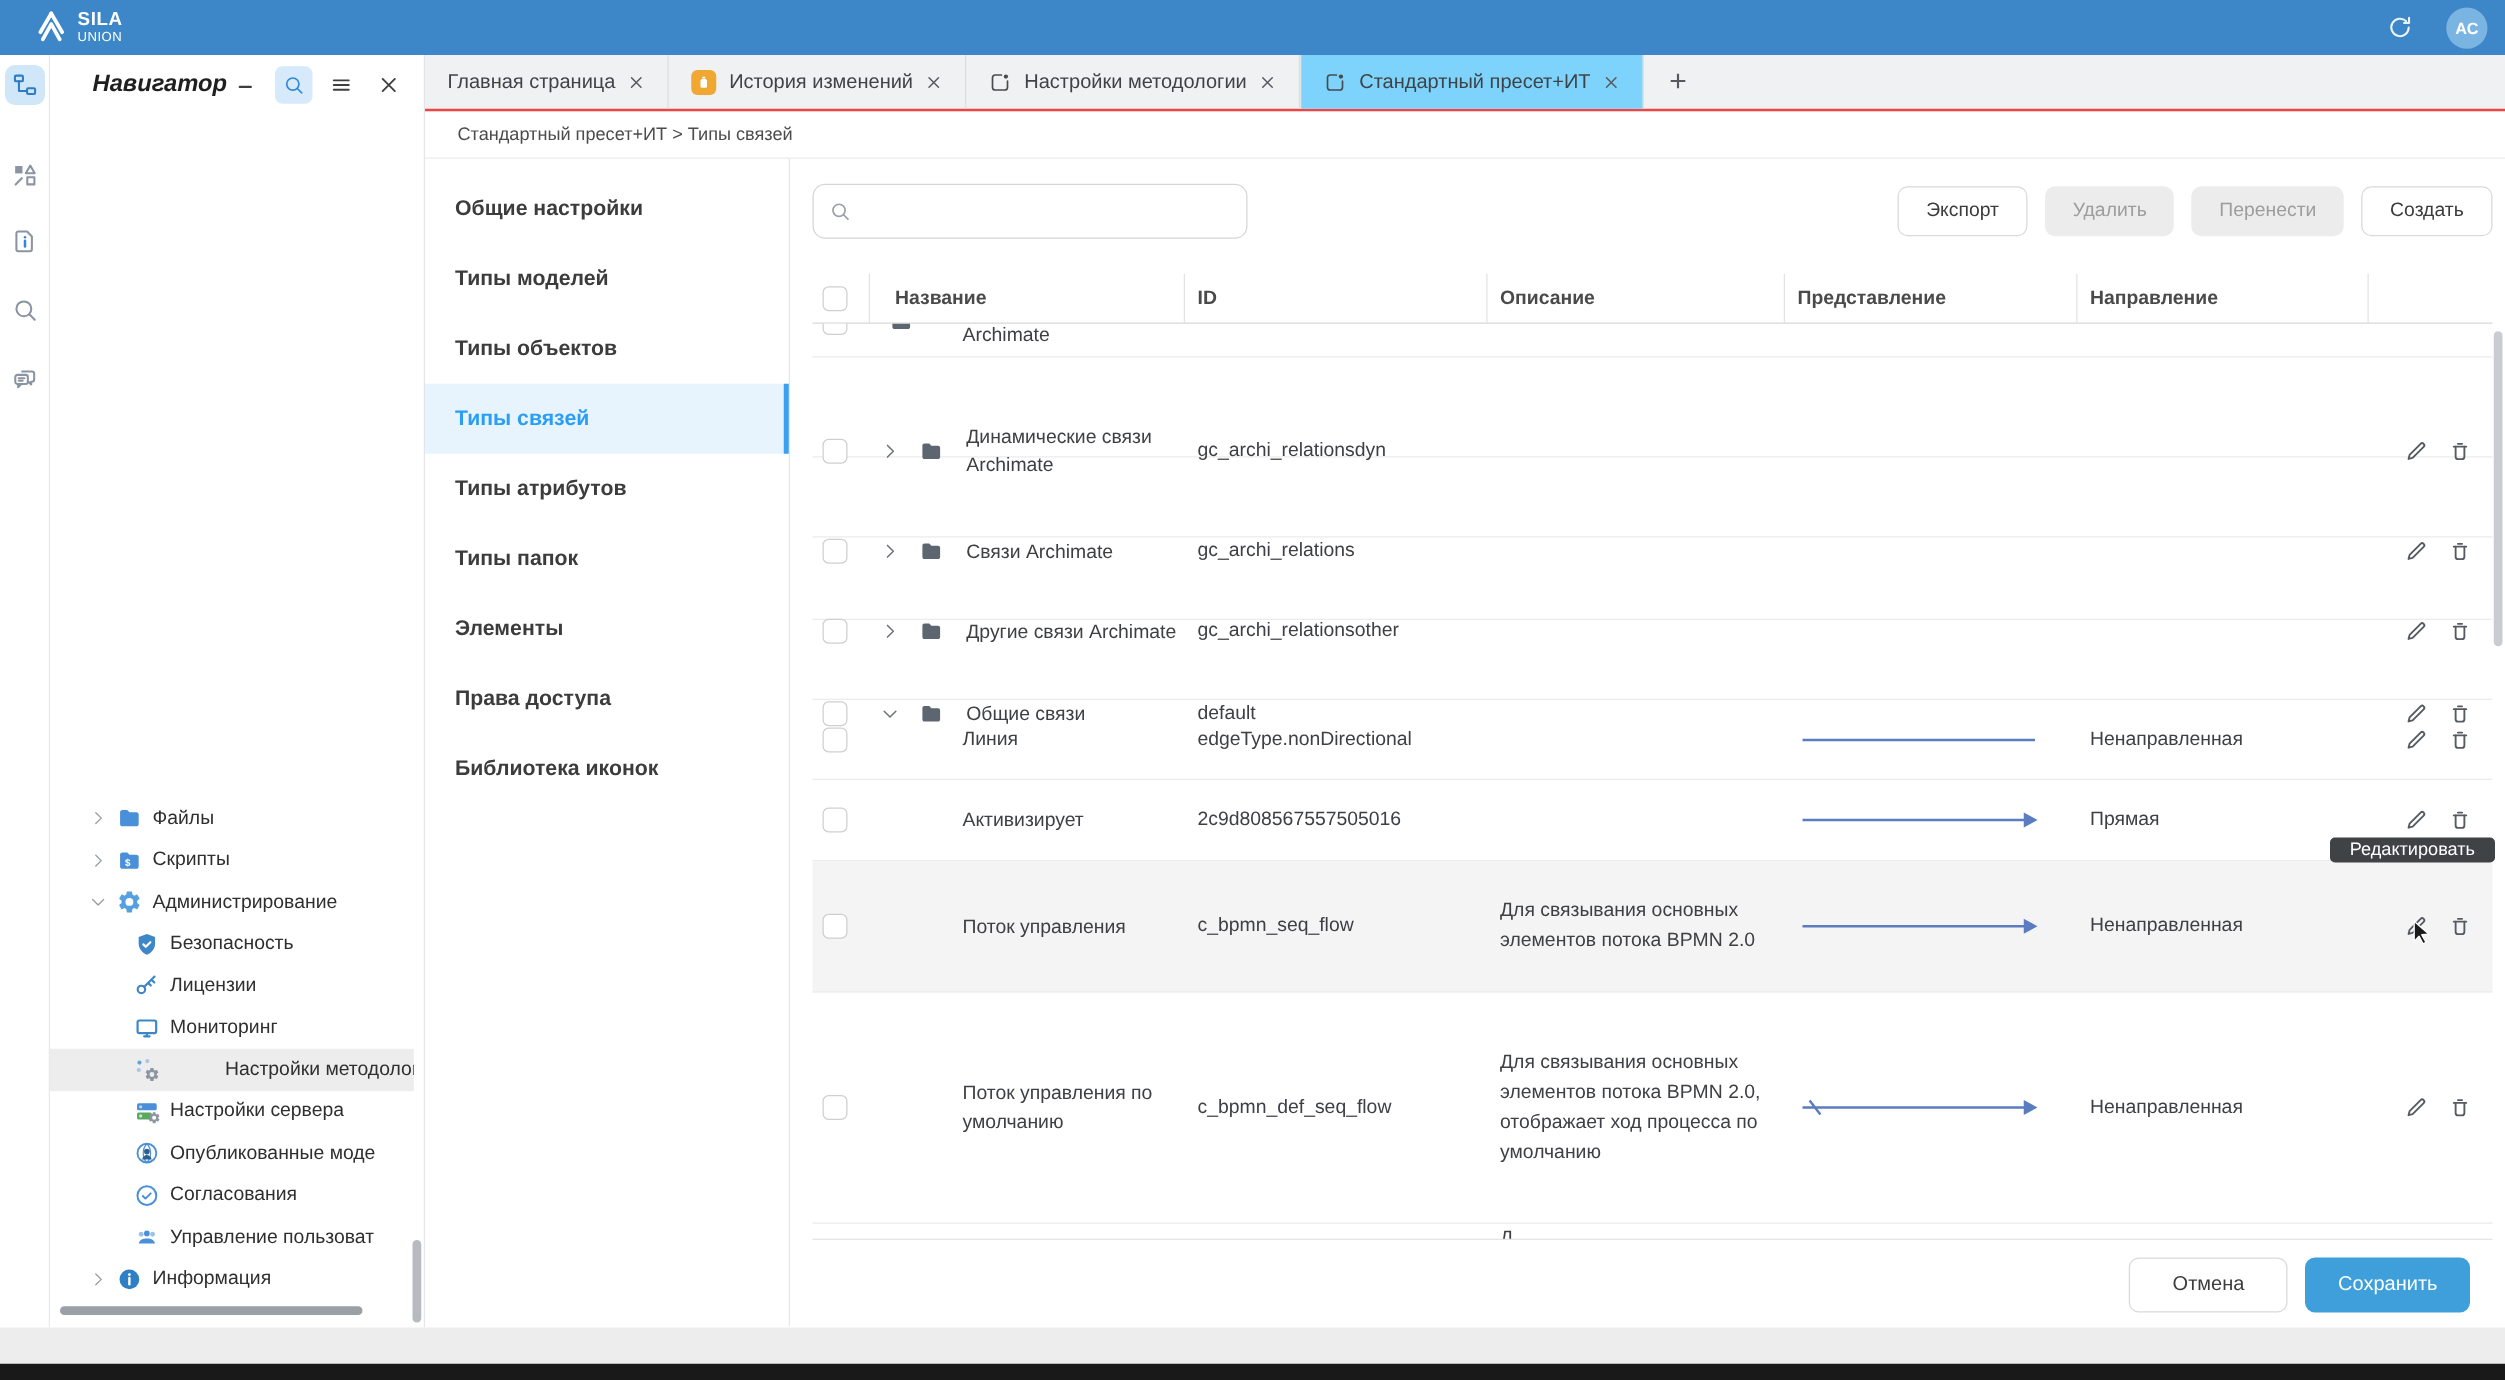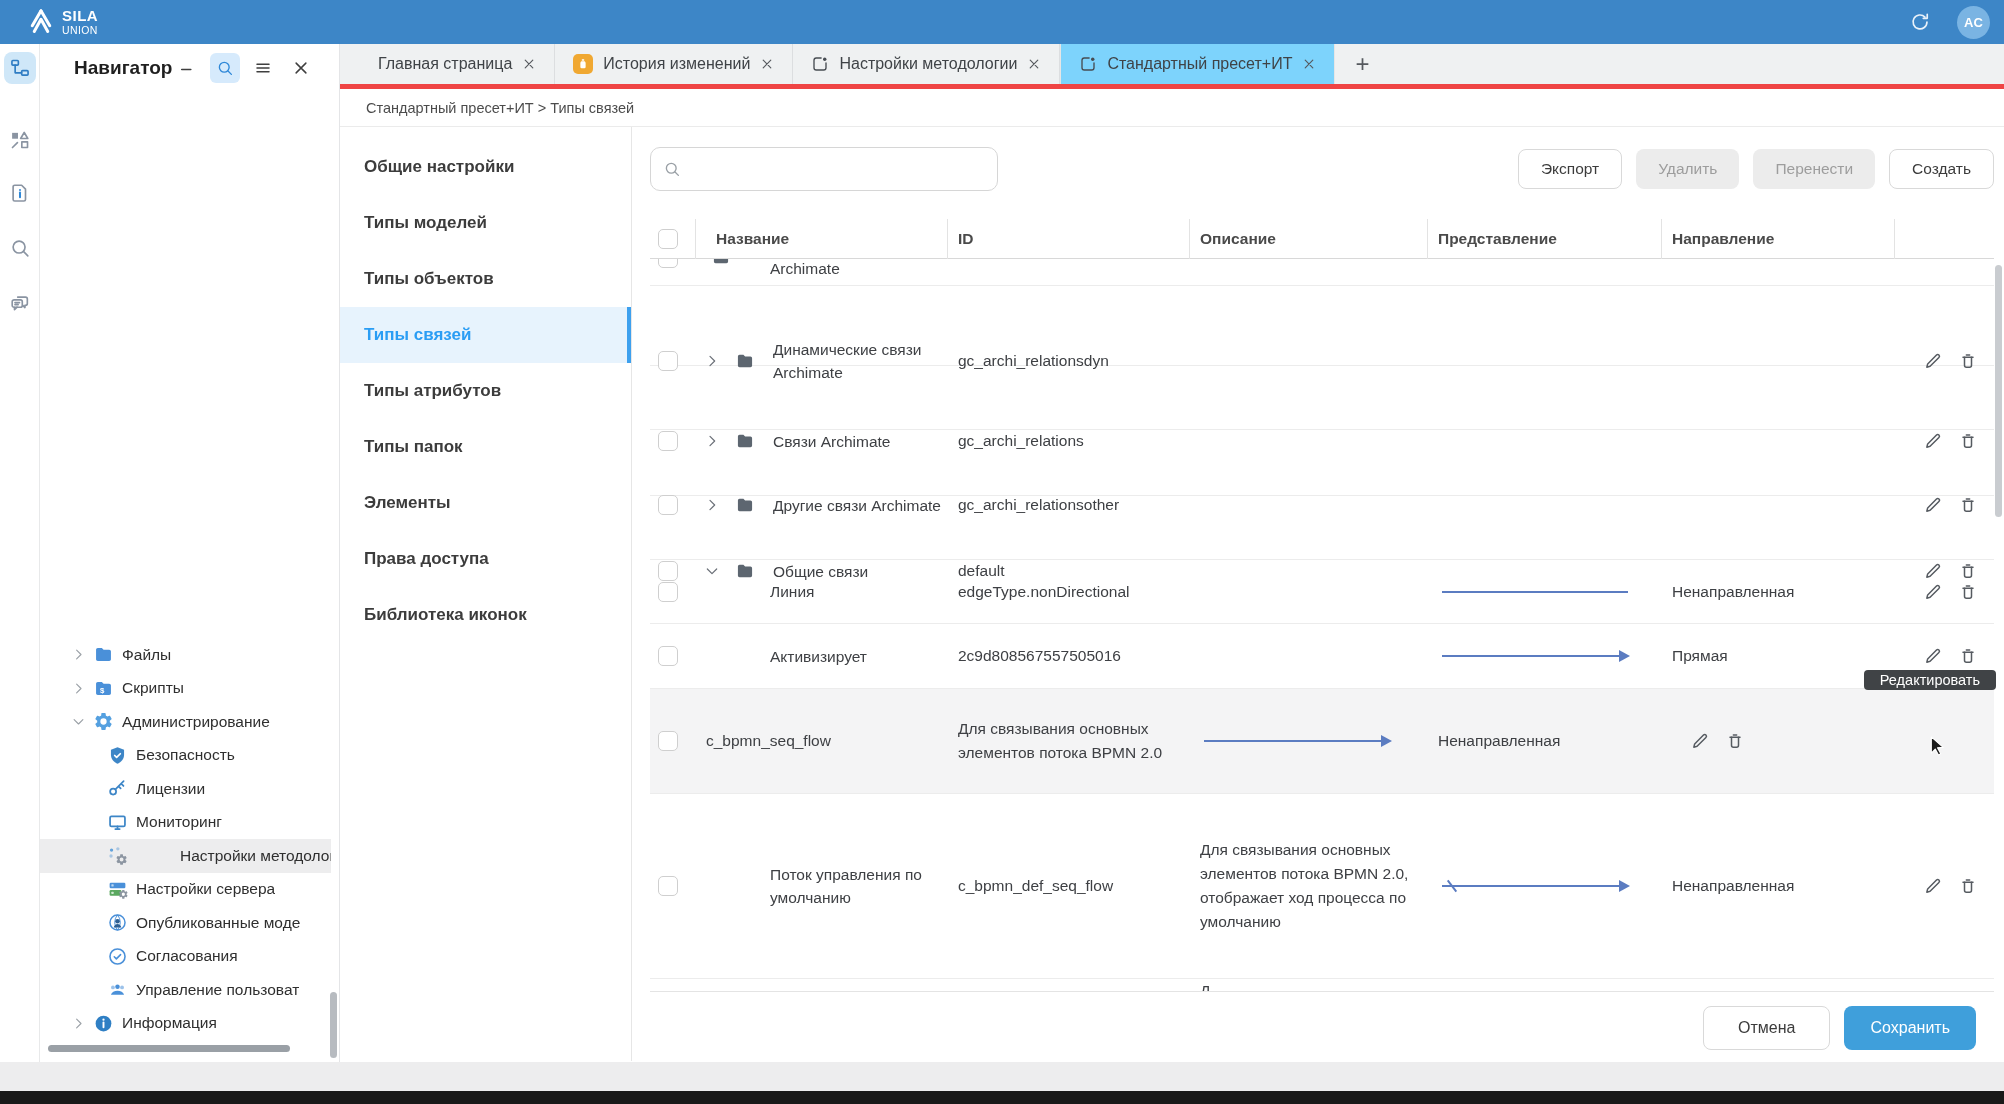--- a/index.html
+++ b/index.html
@@ -30,21 +30,21 @@
   .rail { position:absolute; left:0; top:44px; width:40px; height:1018px; background:#fff;
           border-right:1px solid #e8e9ea; }
   .rail-btn { position:absolute; left:4px; width:32px; height:32px; border-radius:8px;
               display:flex; align-items:center; justify-content:center; color:#8a94a2; }
   .rail-btn .ri { width:22px; height:22px; }
   .rail-btn.active { background:#cfe7f8; color:#2e7cc3; }
 
   
   .navpanel { position:absolute; left:40px; top:44px; width:300px; height:1018px; background:#fff;
               border-right:1px solid #e4e5e7; }
-  .nav-head { height:48px; display:flex; align-items:center; padding:0 24px 0 34px; }
+  .nav-head { height:48px; display:flex; align-items:center; padding:0 24px 0 34px;font-style:italic; }
   .nav-title { font-size:19px; font-weight:700; color:#1f1f1f; }
   .nav-head-icons { margin-left:auto; display:flex; align-items:center; gap:8px; }
   .nh-btn { width:30px; height:30px; border-radius:6px; display:flex; align-items:center;
             justify-content:center; color:#3f3f3f; }
   .nh-btn.active { background:#d6eafc; color:#2f88d8; }
   .nh-btn .ri { width:18px; height:18px; }
   .tree { position:absolute; left:0; right:8px; bottom:22px; }
   .trow { height:33.5px; display:flex; align-items:center; padding-left:26px; font-size:15.5px; color:#2f2f2f; }
   .trow.child { padding-left:64px; }
   .trow.hl { background:#ededee;gap:44px; }
@@ -53,21 +53,21 @@
   .ticon { width:26px; height:22px; display:flex; align-items:center; justify-content:center; flex:none; }
   .ticon .ri { width:21px; height:21px; }
   .tlabel { margin-left:6px; white-space:nowrap; overflow:hidden; }
   .c-bluefold { color:#4a90d9; } .c-gear { color:#54a0e0; } .c-shield { color:#3d86c7; }
   .c-key { color:#3d86c7; } .c-mon { color:#3d86c7; } .c-users { color:#4a90d9; } .c-info { color:#2f7fc4; }
   .nav-hscroll { position:absolute; left:8px; bottom:10px; width:242px; height:7px; border-radius:4px; background:#9aa0a6; }
   .nav-vscroll { position:absolute; right:2px; bottom:4px; width:7px; height:66px; border-radius:4px; background:#b7bbc0; }
 
   
   .main { position:absolute; left:340px; top:44px; width:1664px; height:1018px; background:#fff; }
-  .tabbar { height:45px; background:#eff1f2; border-bottom:5px solid #ef4444; display:flex; align-items:stretch; padding-left:20px; }
+  .tabbar { height:45px; background:#eff1f2; border-bottom:2px solid #ef4444; display:flex; align-items:stretch; padding-left:0; }
   .tab { display:flex; align-items:center; gap:10px; padding:0 18px; border-right:1px solid #dcdee0;
          font-size:16px; color:#3f4347; white-space:nowrap; }
   .tab.active { background:#7dd3fc; border-right:1px solid #e6e6e6; border-left:1px solid #e6e6e6; }
   .tab-ico { width:18px; height:18px; color:#474c52; flex:none; }
   .tab-ico-hist { width:20px; height:20px; border-radius:5px; background:#f0a832; color:#fff;
                   display:flex; align-items:center; justify-content:center; flex:none; }
   .tab-ico-hist .ri { width:14px; height:14px; }
   .tab-x { width:14px; height:14px; color:#55595e; flex:none; }
   .tab-plus { display:flex; align-items:center; padding:0 20px; font-size:24px; color:#55595e; }
   .crumb { height:38px; border-bottom:1px solid #ebebeb; display:flex; align-items:center;
@@ -830,20 +830,23 @@
                 <use href="#i-trash"></use>
               </svg>
             </span>
         </div>
       </div>
 
       <div class="tgrid row h-r7 hovered">
         <div class="cell-check">
             <span class="checkbox"></span>
           </div>
+        <div class="cell-name">
+            <span class="name-txt" style="margin-left:74px">Поток управления</span>
+          </div>
         <div class="cell-id">c_bpmn_seq_flow</div>
         <div class="cell-desc">Для связывания основных элементов потока BPMN 2.0</div>
         <div class="cell-repr">
             <div class="rline arrow"></div>
           </div>
         <div class="cell-dir">Ненаправленная</div>
         <div class="cell-act">
           <span class="act-ic">
               <svg class="ic">
                 <use href="#i-pencil"></use>

